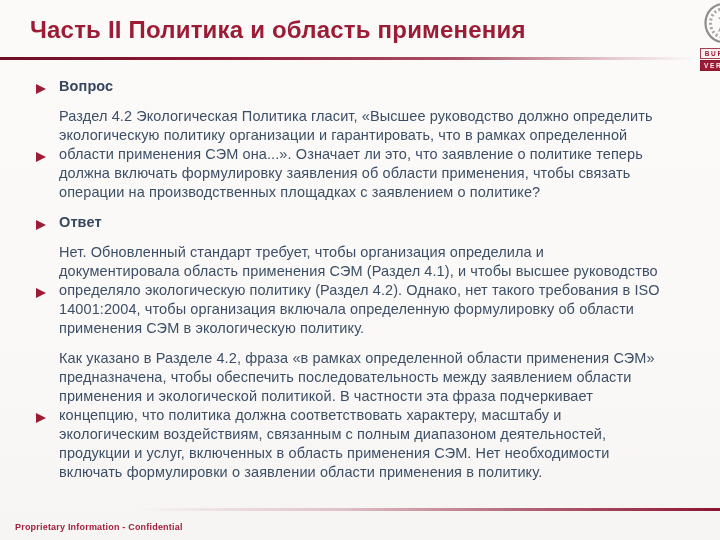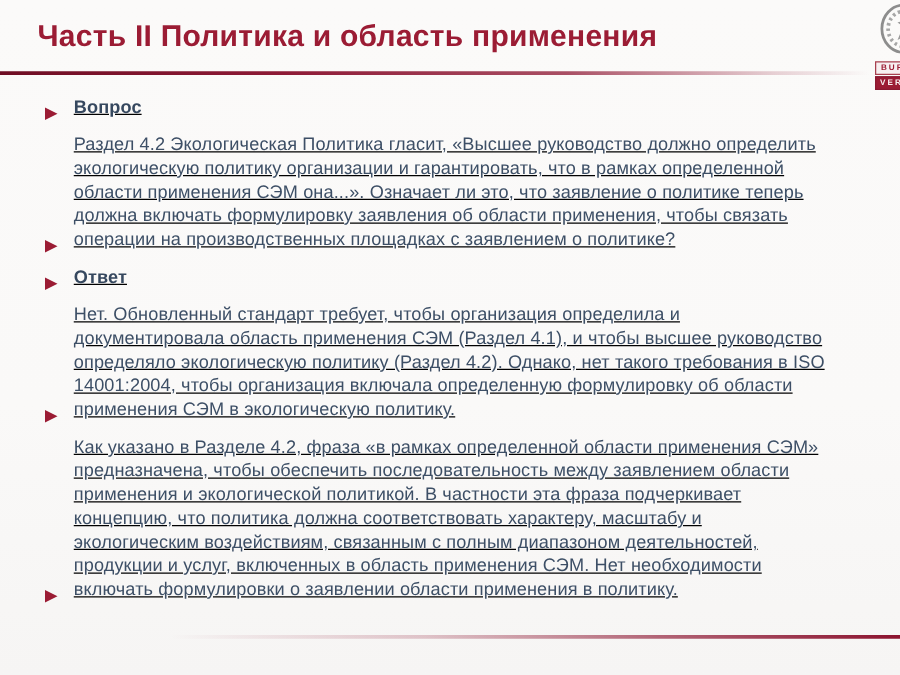--- a/index.html
+++ b/index.html
@@ -41,21 +41,21 @@
     color:#9b1c34;border:1px solid #a8404f;background:#f7eff0;margin-bottom:1px;
   }
   .logo-bar.veritas{
     color:#f7eff0;background:#9b1c34;border:1px solid #8a1830;
   }
   
   .content{
     position:absolute;left:33px;top:77px;width:632px;
   }
   .bullet-item{
-    display:flex;align-items:flex-end;margin-bottom:11px;text-decoration:underline;
+    display:flex;align-items:center;margin-bottom:11px;
   }
   .bullet-tri{
     flex:0 0 auto;width:0;height:0;margin:4px 13px 0 3px;
     border-left:10px solid #9b1c34;
     border-top:5.5px solid transparent;
     border-bottom:5.5px solid transparent;
   }
   .bullet-text{
     font-size:14.5px;line-height:19px;color:#3d4f66;
     letter-spacing:0.1px;
@@ -120,15 +120,16 @@
     </div>
 
     <div class="bullet-item">
       <span class="bullet-tri"></span>
       <span class="bullet-text">Как указано в Разделе 4.2, фраза «в рамках определенной области применения СЭМ» предназначена, чтобы обеспечить последовательность между заявлением области применения и экологической политикой. В частности эта фраза подчеркивает концепцию, что политика должна соответствовать характеру, масштабу и экологическим воздействиям, связанным с полным диапазоном деятельностей, продукции и услуг, включенных в область применения СЭМ. Нет необходимости включать формулировки о заявлении области применения в политику.</span>
     </div>
 
   </div>
 
   <div class="footer-rule"></div>
+  <div class="footer-text">Proprietary Information - Confidential</div>
   <div class="page-number">19</div>
 
 </div>
 
 </body></html>

